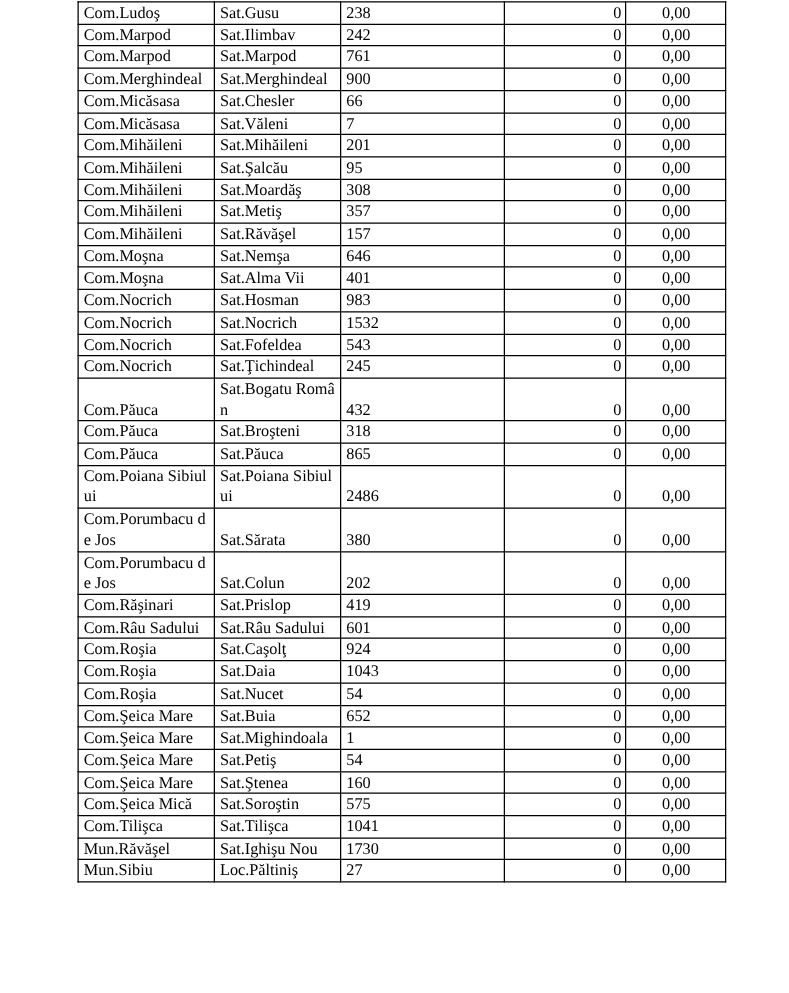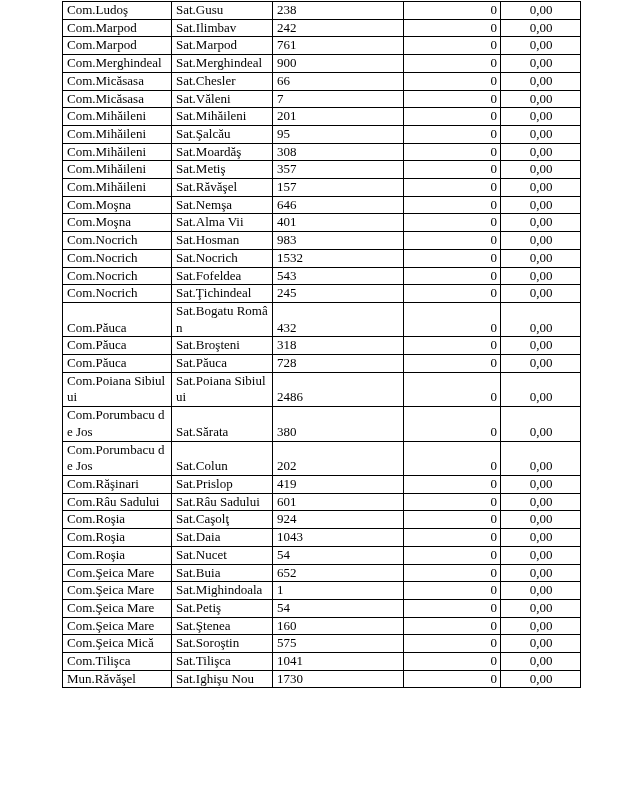--- a/index.html
+++ b/index.html
@@ -163,21 +163,21 @@
         <tr>
           <td class="c1">Com.Păuca</td>
           <td class="c2">Sat.Broşteni</td>
           <td class="c3">318</td>
           <td class="c4">0</td>
           <td class="c5">0,00</td>
         </tr>
         <tr>
           <td class="c1">Com.Păuca</td>
           <td class="c2">Sat.Păuca</td>
-          <td class="c3">728</td>
+          <td class="c3">865</td>
           <td class="c4">0</td>
           <td class="c5">0,00</td>
         </tr>
         <tr>
           <td class="c1">Com.Poiana Sibiului</td>
           <td class="c2">Sat.Poiana Sibiului</td>
           <td class="c3">2486</td>
           <td class="c4">0</td>
           <td class="c5">0,00</td>
         </tr>
@@ -269,18 +269,25 @@
           <td class="c1">Com.Tilişca</td>
           <td class="c2">Sat.Tilişca</td>
           <td class="c3">1041</td>
           <td class="c4">0</td>
           <td class="c5">0,00</td>
         </tr>
         <tr>
           <td class="c1">Mun.Răvăşel</td>
           <td class="c2">Sat.Ighişu Nou</td>
           <td class="c3">1730</td>
+          <td class="c4">0</td>
+          <td class="c5">0,00</td>
+        </tr>
+        <tr>
+          <td class="c1">Mun.Sibiu</td>
+          <td class="c2">Loc.Păltiniş</td>
+          <td class="c3">27</td>
           <td class="c4">0</td>
           <td class="c5">0,00</td>
         </tr>
       </tbody>
   </table>
 </div>
 
 </body></html>

